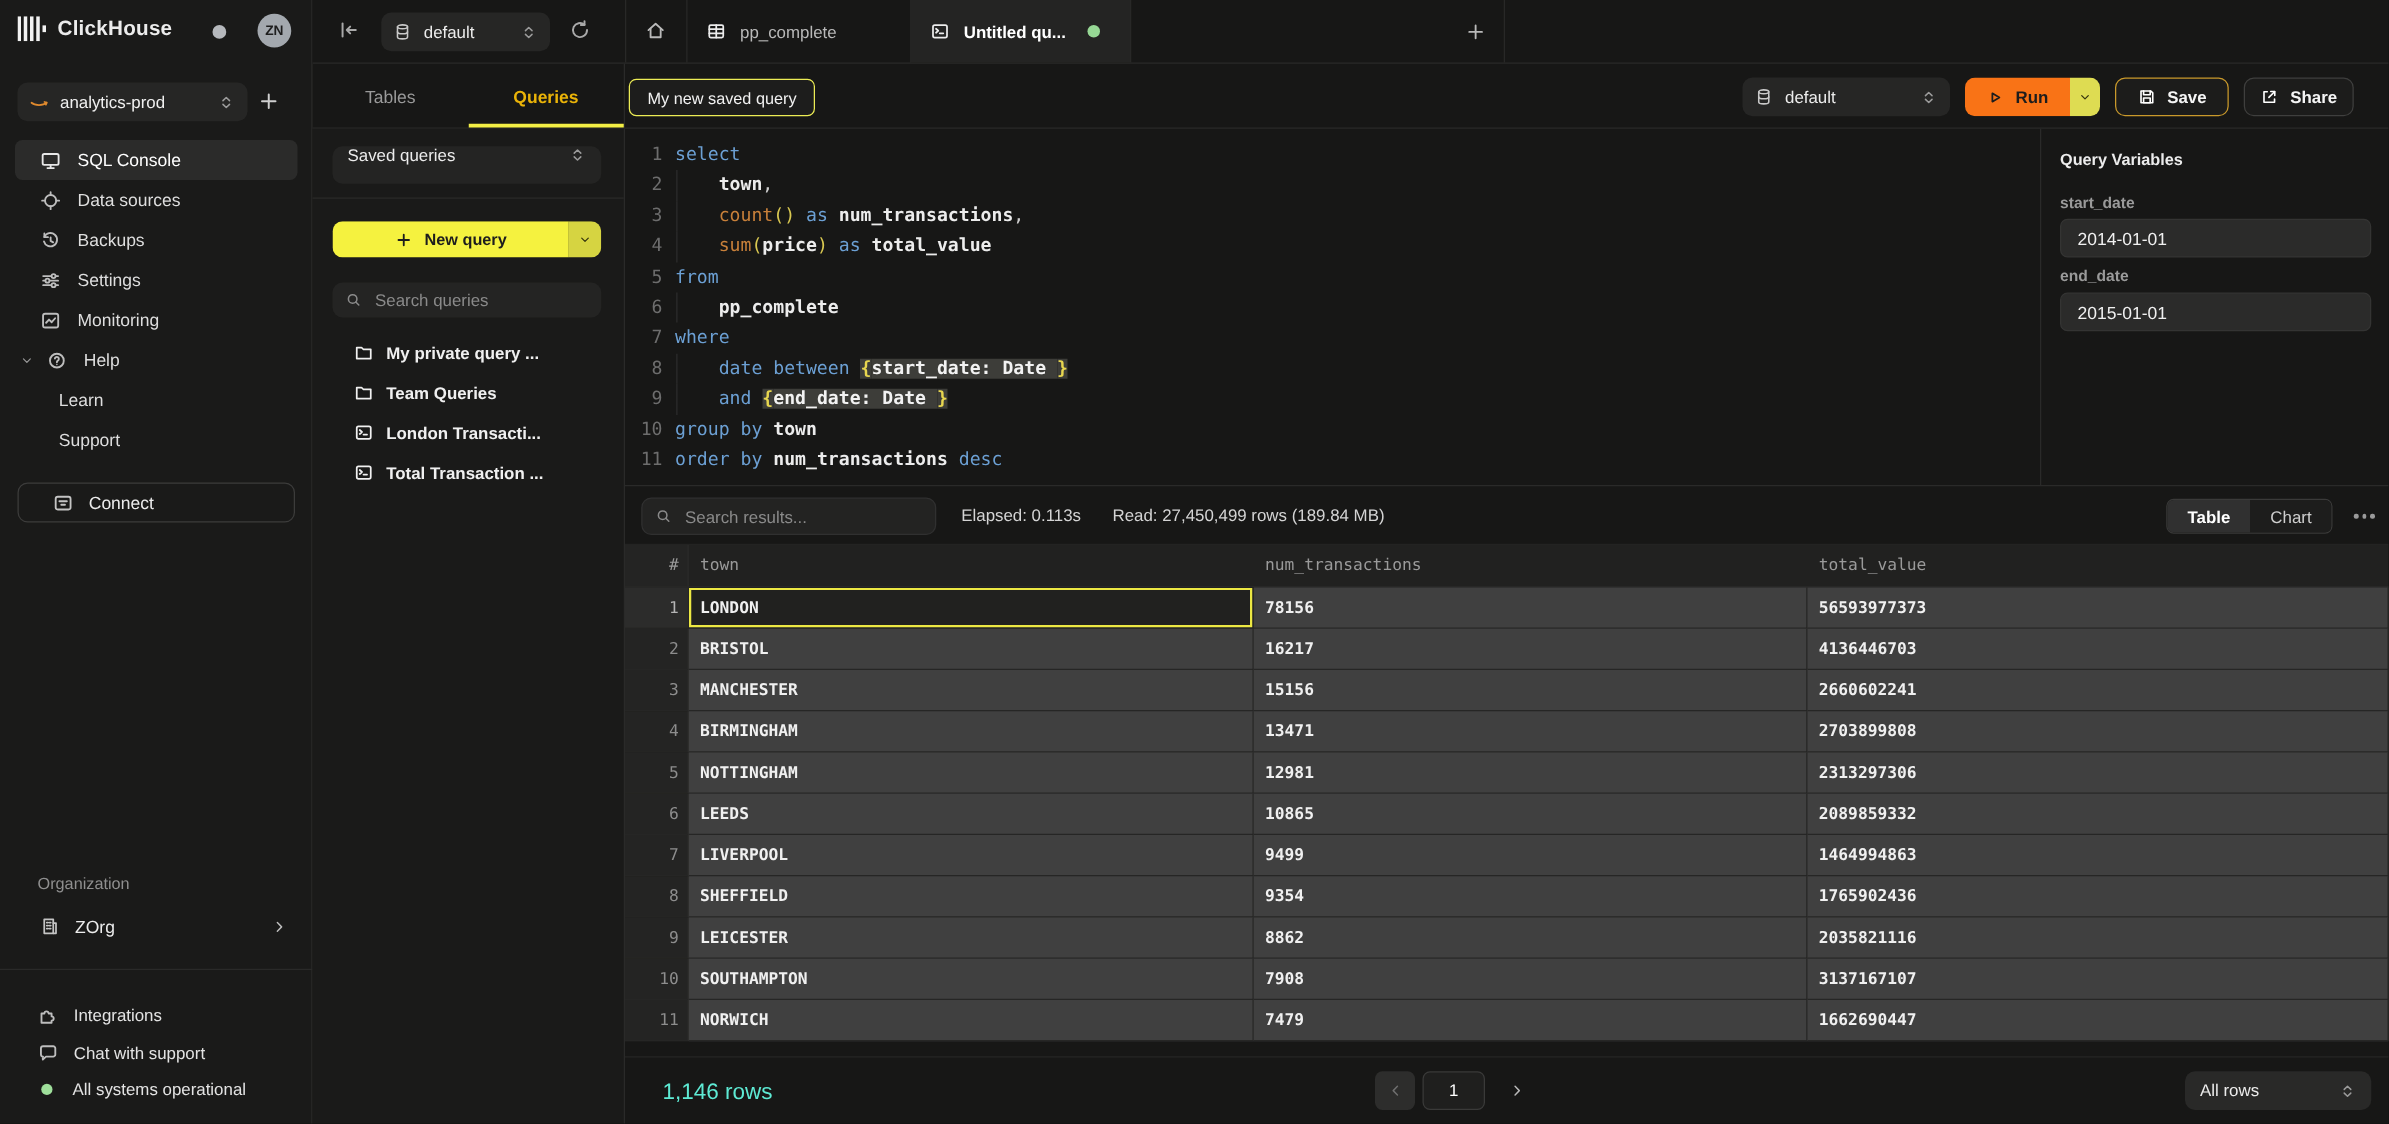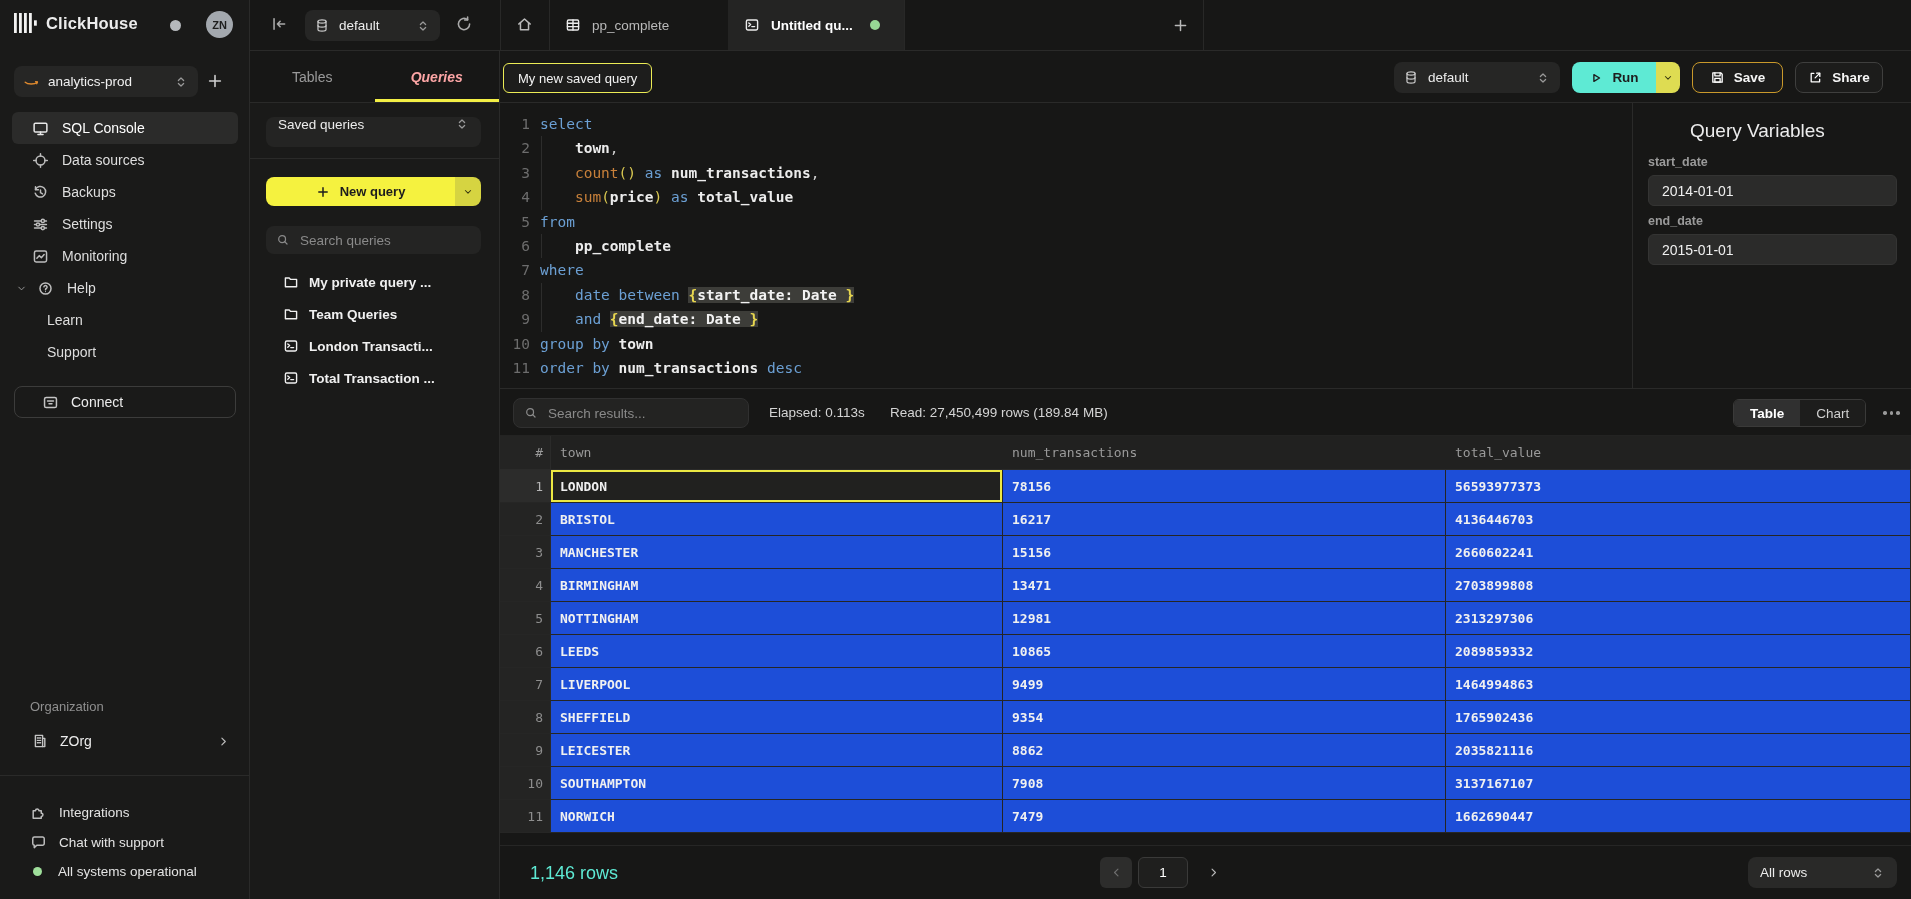--- a/index.html
+++ b/index.html
@@ -54,29 +54,29 @@
   .tab .tlbl{font-size:13.5px;color:#b9b9b9;}
   .tab.active{background:#242423;}
   .tab.active .tlbl{color:#fff;font-weight:600;}
   .tab-dot{width:10px;height:10px;border-radius:50%;background:#97d895;margin-left:6px;}
   .tab-plus{position:absolute;left:672px;top:17px;color:#b9b9b9;cursor:pointer;}
 
   
   .toolbar{position:absolute;left:250px;top:51px;right:0;height:52px;border-bottom:1px solid #2a2a29;}
   .lt-wrap{position:absolute;left:0;top:0;width:250px;height:52px;border-right:1px solid #2a2a29;display:flex;}
   .lt-tab{flex:1;display:flex;align-items:center;justify-content:center;font-size:14px;color:#9a9a9a;cursor:pointer;position:relative;}
-  .lt-tab.active{color:#fca5a5;font-weight:600;font-style:italic;}
+  .lt-tab.active{color:#eab308;font-weight:600;}
   .lt-tab.active::after{content:'';position:absolute;left:0;right:0;bottom:1px;height:3px;background:#f3ef45;}
   .chip{position:absolute;left:253px;top:12px;height:30px;border:1px solid #ecec55;border-radius:6px;
         display:flex;align-items:center;padding:0 14px;font-size:13px;color:#f2f2f2;cursor:pointer;background:#1d1d1c;}
   .tb-right{position:absolute;right:28px;top:11px;display:flex;gap:12px;align-items:center;}
   .tb-select{width:166px;height:31px;background:#262625;border-radius:8px;display:flex;align-items:center;gap:10px;padding:0 10px;cursor:pointer;}
   .tb-select .lbl{flex:1;font-size:13.5px;}
   .run-btn{width:108px;height:31px;border-radius:8px;overflow:hidden;display:flex;cursor:pointer;}
-  .run-main{flex:1;background:#5eead4;color:#1d1d1d;display:flex;align-items:center;justify-content:center;gap:9px;font-size:13.5px;font-weight:700;}
+  .run-main{flex:1;background:#f97316;color:#1d1d1d;display:flex;align-items:center;justify-content:center;gap:9px;font-size:13.5px;font-weight:700;}
   .run-chev{width:24px;background:#dedc52;color:#3a3a10;display:flex;align-items:center;justify-content:center;}
   .save-btn{width:91px;height:31px;border:1.5px solid #c9992b;border-radius:8px;background:#1c1c1b;color:#f5f5f5;
         display:flex;align-items:center;justify-content:center;gap:9px;font-size:13.5px;font-weight:600;cursor:pointer;}
   .share-btn{width:88px;height:31px;border:1px solid #3f3f3e;border-radius:8px;background:#1c1c1b;color:#f5f5f5;
         display:flex;align-items:center;justify-content:center;gap:9px;font-size:13.5px;font-weight:600;cursor:pointer;}
 
   
   .query-panel{position:absolute;left:250px;top:103px;width:250px;height:796px;background:#1a1a19;border-right:1px solid #2a2a29;}
   .qp-select{position:absolute;left:16px;top:14px;width:215px;height:30px;background:#242423;border-radius:8px;
         display:flex;padding:0 12px;cursor:pointer;}
@@ -103,21 +103,21 @@
   .tok-id{color:#ececec;font-weight:700;}
   .tok-fn{color:#c8803a;}
   .tok-pa{color:#d9c851;}
   .tok-pu{color:#cfcfcf;}
   .tok-pl{color:#cfcfcf;}
   .tok-hb{color:#e7d64f;background:#3d3d39;font-weight:700;}
   .tok-ht{color:#f2f2f2;background:#3d3d39;font-weight:700;}
 
   
   .qvars{position:absolute;left:1632px;top:103px;width:279px;height:285px;border-left:1px solid #2a2a29;}
-  .qv-title{position:absolute;left:15px;top:17px;font-size:19px;font-weight:400;margin-left:42px;}
+  .qv-title{position:absolute;left:15px;top:17px;font-size:13px;font-weight:700;}
   .qv-label{position:absolute;left:15px;font-size:12.5px;font-weight:600;color:#9a9a9a;}
   .qv-input{position:absolute;left:15px;width:249px;height:31px;background:#2b2b2a;border:1px solid #343433;border-radius:6px;
        color:#f0f0f0;font-size:14px;padding:0 13px;font-family:inherit;outline:0;}
 
   
   .results{position:absolute;left:500px;top:388px;right:0;bottom:0;border-top:1px solid #2a2a29;background:#171716;}
   .rt-toolbar{position:absolute;left:0;top:0;right:0;height:47px;border-bottom:1px solid #232322;}
   .r-search{position:absolute;left:13px;top:9px;width:236px;height:30px;background:#232322;border:1px solid #303030;
        border-radius:8px;display:flex;align-items:center;gap:8px;padding:0 10px;color:#8a8a8a;}
   .r-search input{flex:1;background:transparent;border:0;outline:0;color:#e8e8e8;font-size:13.5px;font-family:inherit;width:100%;}
@@ -129,21 +129,21 @@
   .more-dots{position:absolute;left:1383px;top:10px;height:28px;display:flex;align-items:center;gap:3px;cursor:pointer;}
   .more-dots i{width:3.5px;height:3.5px;border-radius:50%;background:#9a9a9a;}
 
   .rtable{position:absolute;left:0;top:47px;width:1411px;font-family:"DejaVu Sans Mono",monospace;}
   .thead,.tr{display:grid;grid-template-columns:51px 452px 443px 465px;}
   .thead{height:34px;background:#212120;border-bottom:1px solid #2b2b2a;}
   .th{display:flex;align-items:center;font-size:13px;color:#9a9a9a;padding-left:9px;cursor:pointer;}
   .th.num{justify-content:flex-end;padding:0 7px 0 0;background:#242423;border-right:1px solid #2b2b2a;}
   .tr{height:33px;}
   .td{display:flex;align-items:center;font-size:13px;font-weight:700;color:#f0f0f0;padding-left:9px;
-      background:#1d4ed8;border-bottom:1px solid #262625;border-right:1px solid #242423;}
+      background:#404040;border-bottom:1px solid #262625;border-right:1px solid #242423;}
   .td.num{justify-content:flex-end;padding:0 7px 0 0;background:#242423;color:#8d8d8d;font-weight:400;border-right:1px solid #2b2b2a;}
   .td.num.selrow{background:#2c2c2b;color:#b5b5b5;}
   .td.selected{box-shadow:inset 0 0 0 2px #ece843;background:#21211f;}
 
   .r-footer{position:absolute;left:0;right:0;bottom:0;height:54px;border-top:1px solid #262625;}
   .row-count{position:absolute;left:30px;top:0;height:54px;display:flex;align-items:center;font-size:18px;color:#5eead4;}
   .pg-prev{position:absolute;left:600px;top:11px;width:32px;height:31px;background:#2d2d2c;border-radius:6px;
       display:flex;align-items:center;justify-content:center;color:#6f6f6f;cursor:default;}
   .pg-input{position:absolute;left:638px;top:11px;width:50px;height:31px;background:#1f1f1e;border:1px solid #3a3a39;border-radius:6px;
       color:#fff;font-size:13.5px;text-align:center;font-family:inherit;outline:0;}

